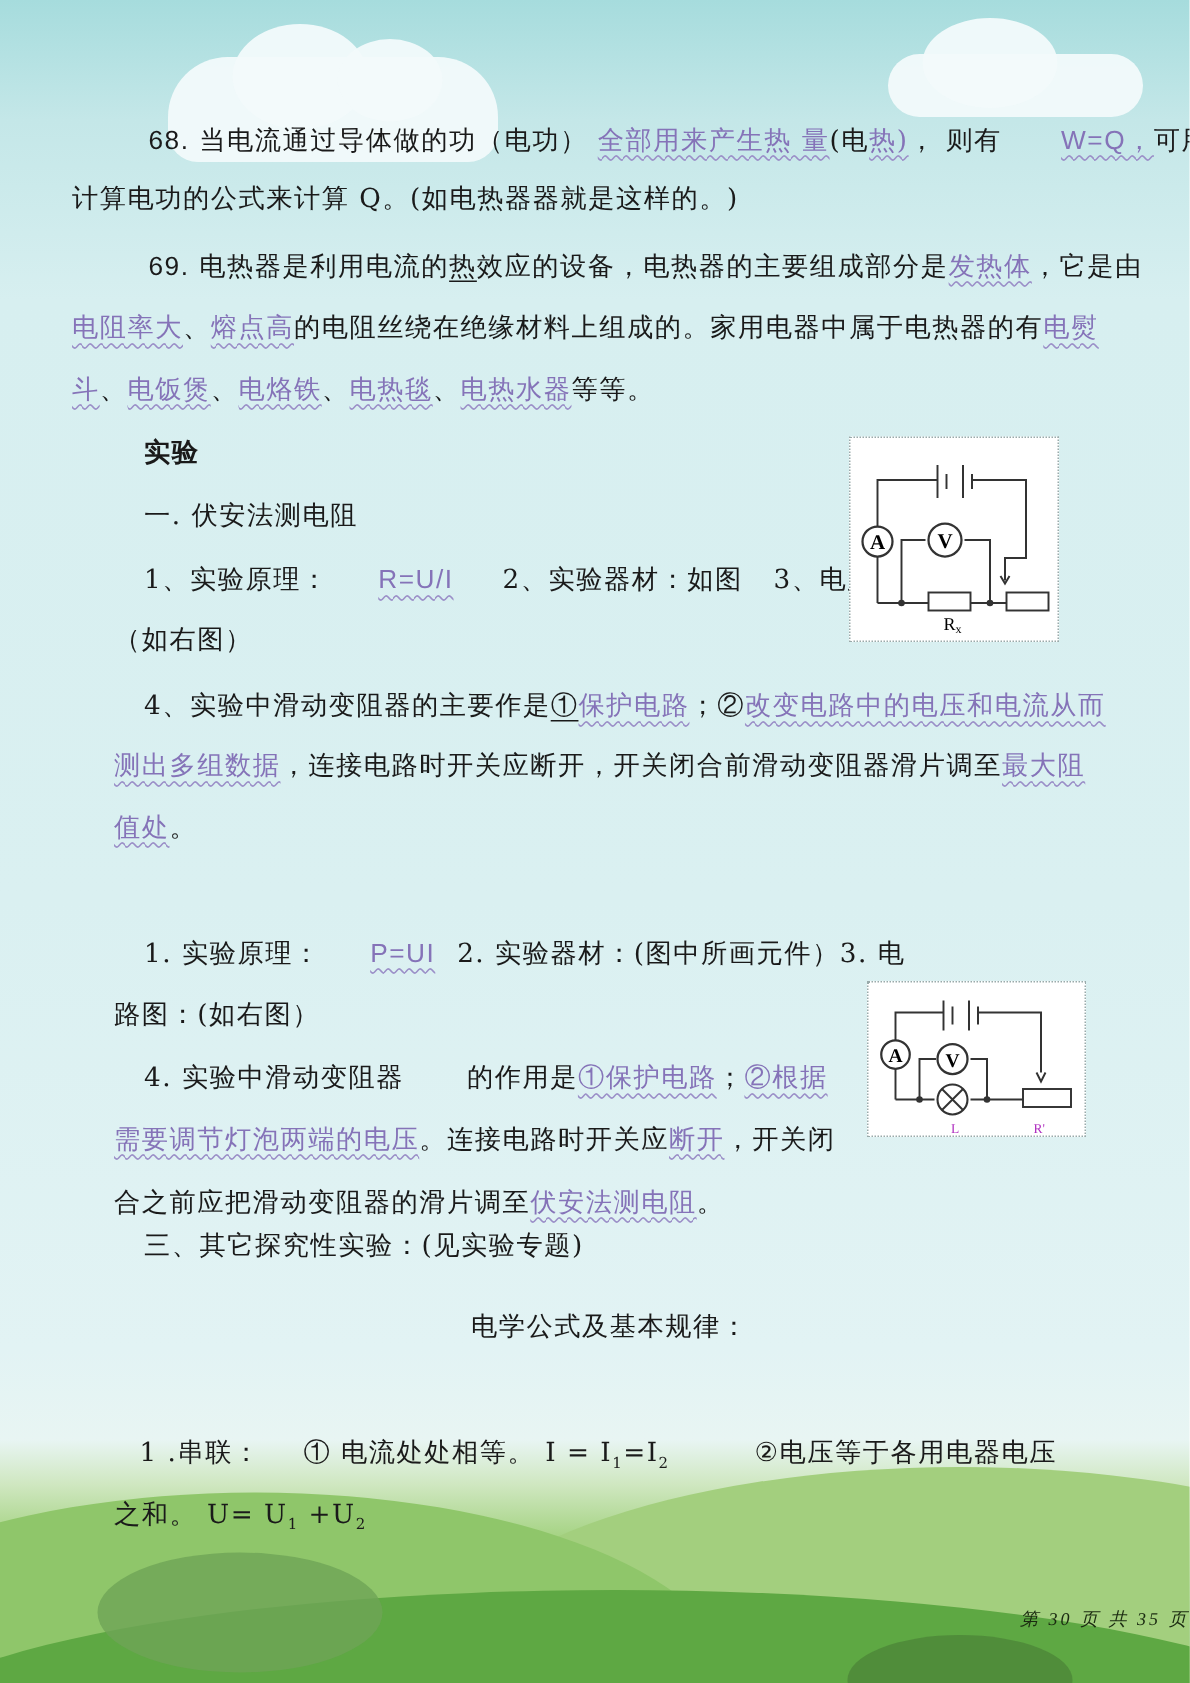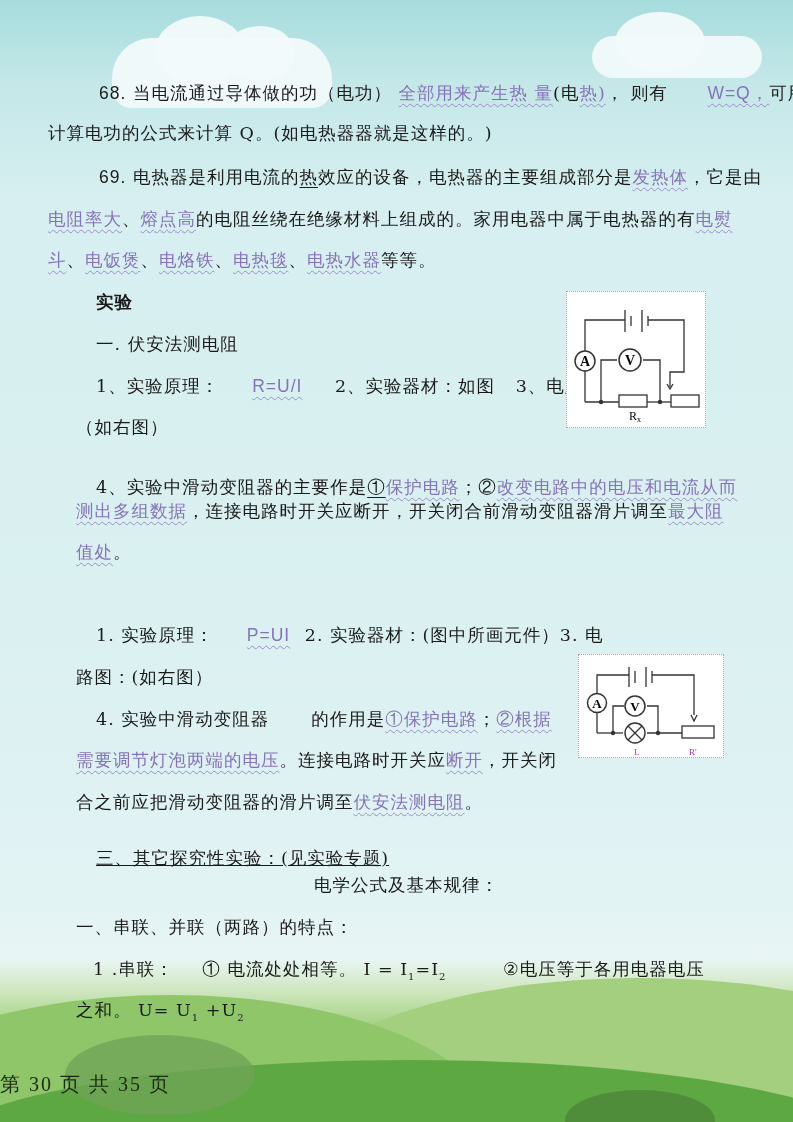--- a/index.html
+++ b/index.html
@@ -12,21 +12,21 @@
   .bg { position:absolute; inset:0; pointer-events:none; }
   .cloud { position:absolute; background:#f2fafb; border-radius:60px; opacity:.95; }
   .hill { position:absolute; border-radius:50%; }
   .page { position:absolute; left:0; top:0; width:793px; height:1122px; }
   .line { position:absolute; font-size:17.5px; line-height:22px; white-space:nowrap; letter-spacing:1px; }
   .ans { color:#8573b8; text-decoration: underline wavy #9b8fc8; text-decoration-thickness:1px; text-underline-offset:4px; }
   .ul { text-decoration: underline; text-underline-offset:4px; }
   .bold { font-weight:bold; }
   .sans { font-family:"Liberation Sans", "DejaVu Sans", sans-serif;margin-left:33px; }
   .fig { position:absolute; background:#fff; border:1px dotted #9aa; }
-  .footer { position:absolute; left:0; width:793px; top:1071px; text-align:left; font-size:20px; color:#1a2a10; font-family:"Liberation Serif", serif; letter-spacing:2px; }
+  .footer { position:absolute; left:0; width:793px; top:1071px; text-align:right; font-size:12px; color:#1a2a10; font-family:"Liberation Serif", serif; letter-spacing:2px;font-style:italic; }
   sub { font-size:10px; }
 </style>
 </head>
 <body>
 
 <div class="bg">
   <div class="cloud" style="left:112px;top:38px;width:220px;height:70px;border-radius:40px 40px 20px 20px;"></div>
   <div class="cloud" style="left:155px;top:16px;width:90px;height:70px;border-radius:50%;"></div>
   <div class="cloud" style="left:225px;top:26px;width:70px;height:55px;border-radius:50%;"></div>
   <div class="cloud" style="left:592px;top:36px;width:170px;height:42px;border-radius:30px;"></div>
@@ -83,21 +83,21 @@
       <circle cx="34" cy="110" r="2.2" fill="#333"></circle>
       <circle cx="93" cy="110" r="2.2" fill="#333"></circle>
       <circle cx="18" cy="69" r="10" fill="#fff" stroke="#333" stroke-width="1.5"></circle>
       <circle cx="63" cy="68" r="11" fill="#fff" stroke="#333" stroke-width="1.5"></circle>
       <text x="18" y="74" text-anchor="middle" font-size="14" font-weight="bold" font-family="Liberation Serif, serif">A</text>
       <text x="63" y="73" text-anchor="middle" font-size="14" font-weight="bold" font-family="Liberation Serif, serif">V</text>
       <text x="62" y="128" font-size="12" font-family="Liberation Serif, serif"><tspan>R</tspan><tspan font-size="8" dy="2">x</tspan></text>
     </svg>
   </div>
 
-  <div class="line" style="left:96px;top:460px;margin-top:16px;">
+  <div class="line" style="left:96px;top:460px;">
     <span>4、实验中滑动变阻器的主要作是</span><span class="ul">①</span><span class="ans">保护电路</span><span>；②</span><span class="ans">改变电路中的电压和电流从而</span>
   </div>
   <div class="line" style="left:76px;top:500px;">
     <span class="ans">测出多组数据</span><span>，连接电路时开关应断开，开关闭合前滑动变阻器滑片调至</span><span class="ans">最大阻</span>
   </div>
   <div class="line" style="left:76px;top:541px;">
     <span class="ans">值处</span><span>。</span>
   </div>
 
   <div class="line" style="left:96px;top:624px;">
@@ -133,24 +133,23 @@
   <div class="line" style="left:96px;top:708px;">
     <span>4. 实验中滑动变阻器</span><span style="margin-left:42px">的作用是</span><span class="ans">①保护电路</span><span>；</span><span class="ans">②根据</span>
   </div>
   <div class="line" style="left:76px;top:749px;">
     <span class="ans">需要调节灯泡两端的电压</span><span>。连接电路时开关应</span><span class="ans">断开</span><span>，开关闭</span>
   </div>
   <div class="line" style="left:76px;top:791px;">
     <span>合之前应把滑动变阻器的滑片调至</span><span class="ans">伏安法测电阻</span><span>。</span>
   </div>
 
-  <div class="line" style="left:96px;top:847px;text-decoration:underline;">三、其它探究性实验：(见实验专题)</div>
+  <div class="line" style="left:96px;top:820px;">三、其它探究性实验：(见实验专题)</div>
 
   <div class="line" style="left:314px;top:874px;">电学公式及基本规律：</div>
-  <div class="line" style="left:76px;top:916px;">一、串联、并联（两路）的特点：</div>
   <div class="line" style="left:93px;top:958px;">
     <span>1 .串联：</span>
     <span style="margin-left:22px">① 电流处处相等。 I = I</span><sub>1</sub><span>=I</span><sub>2</sub>
     <span style="margin-left:50px">②电压等于各用电器电压</span>
   </div>
   <div class="line" style="left:76px;top:999px;">
     <span>之和。 U= U</span><sub>1</sub><span> +U</span><sub>2</sub>
   </div>
 
   <div class="footer">第 30 页 共 35 页</div>

